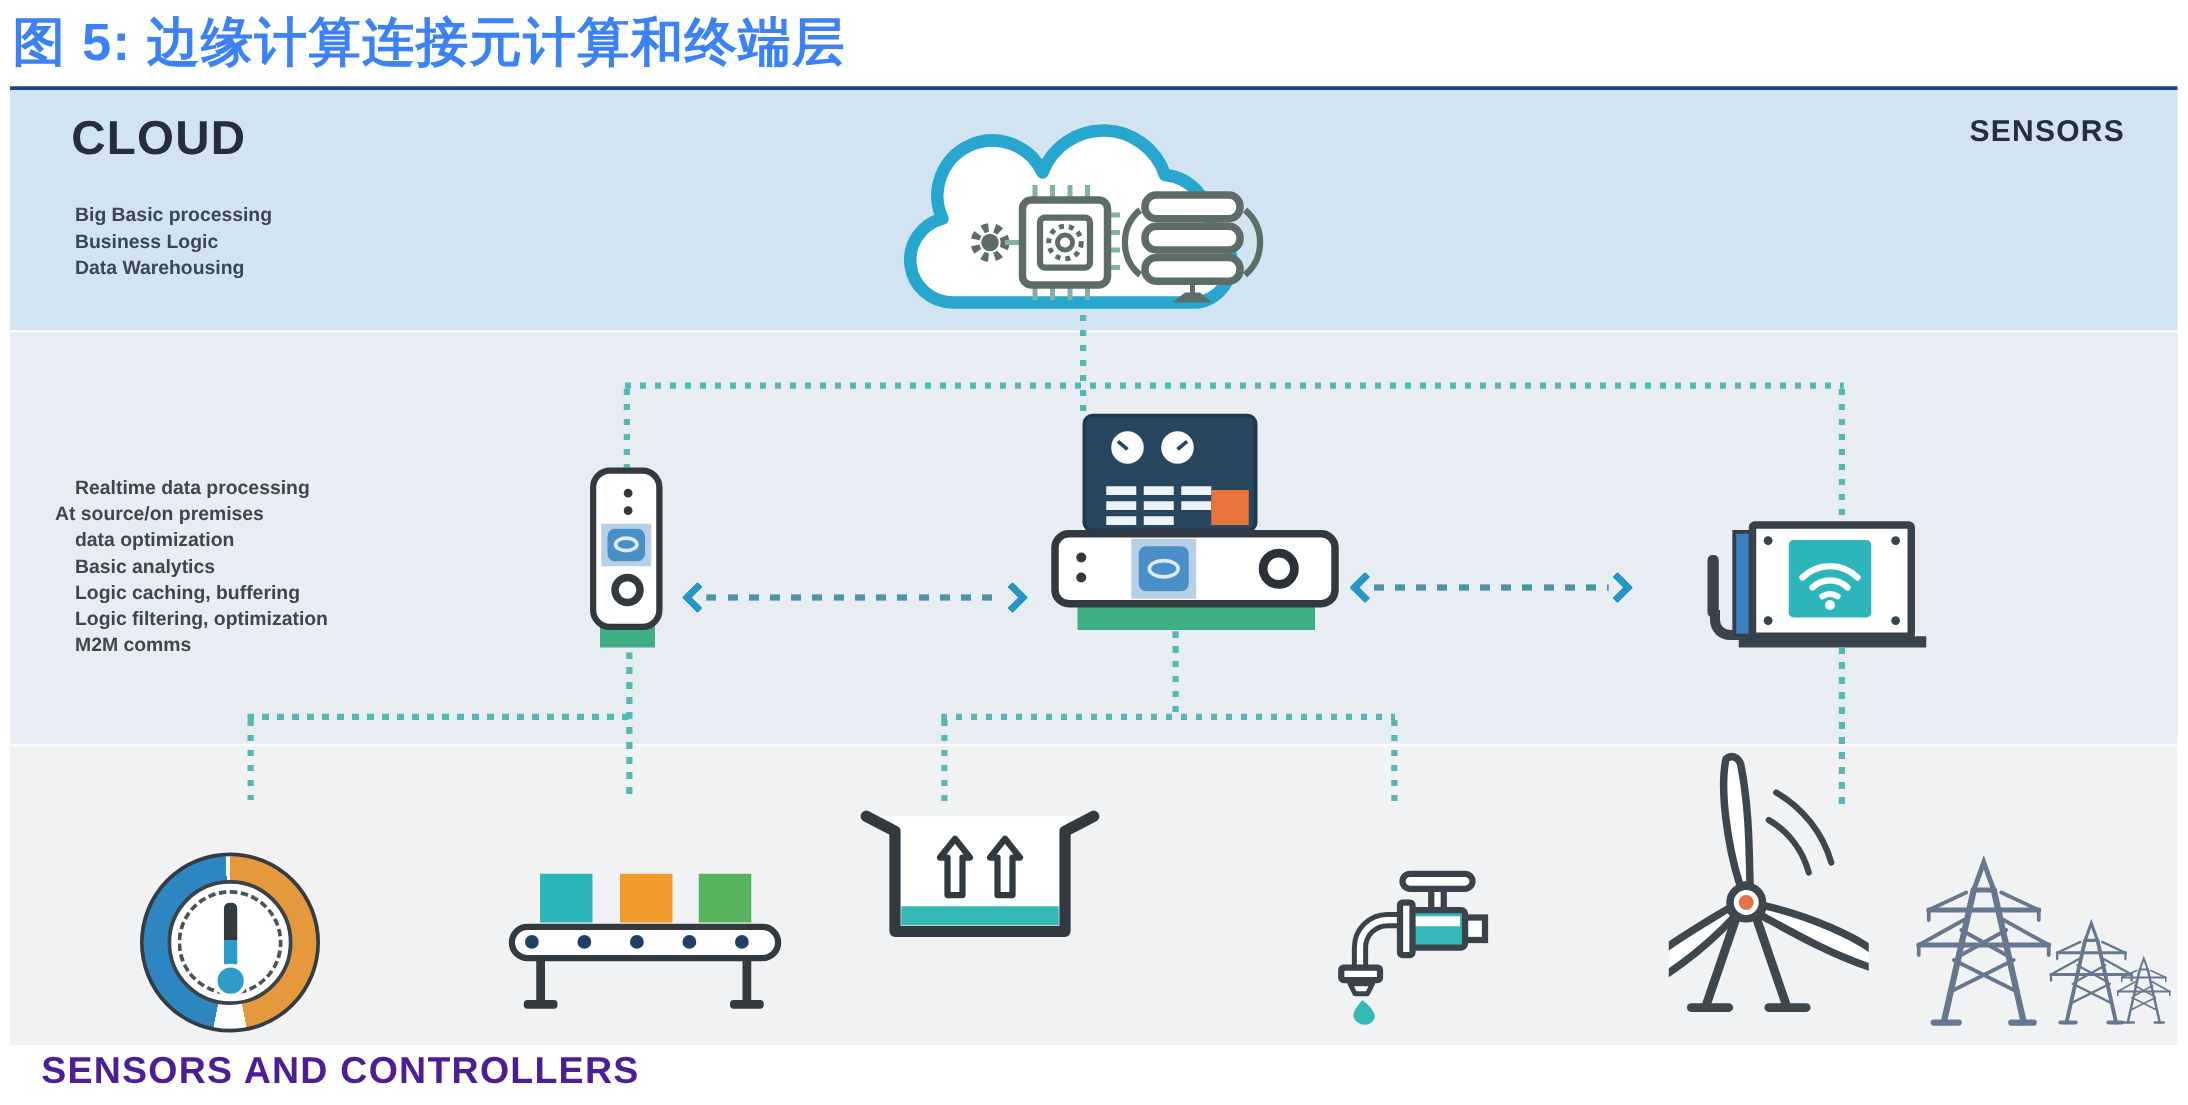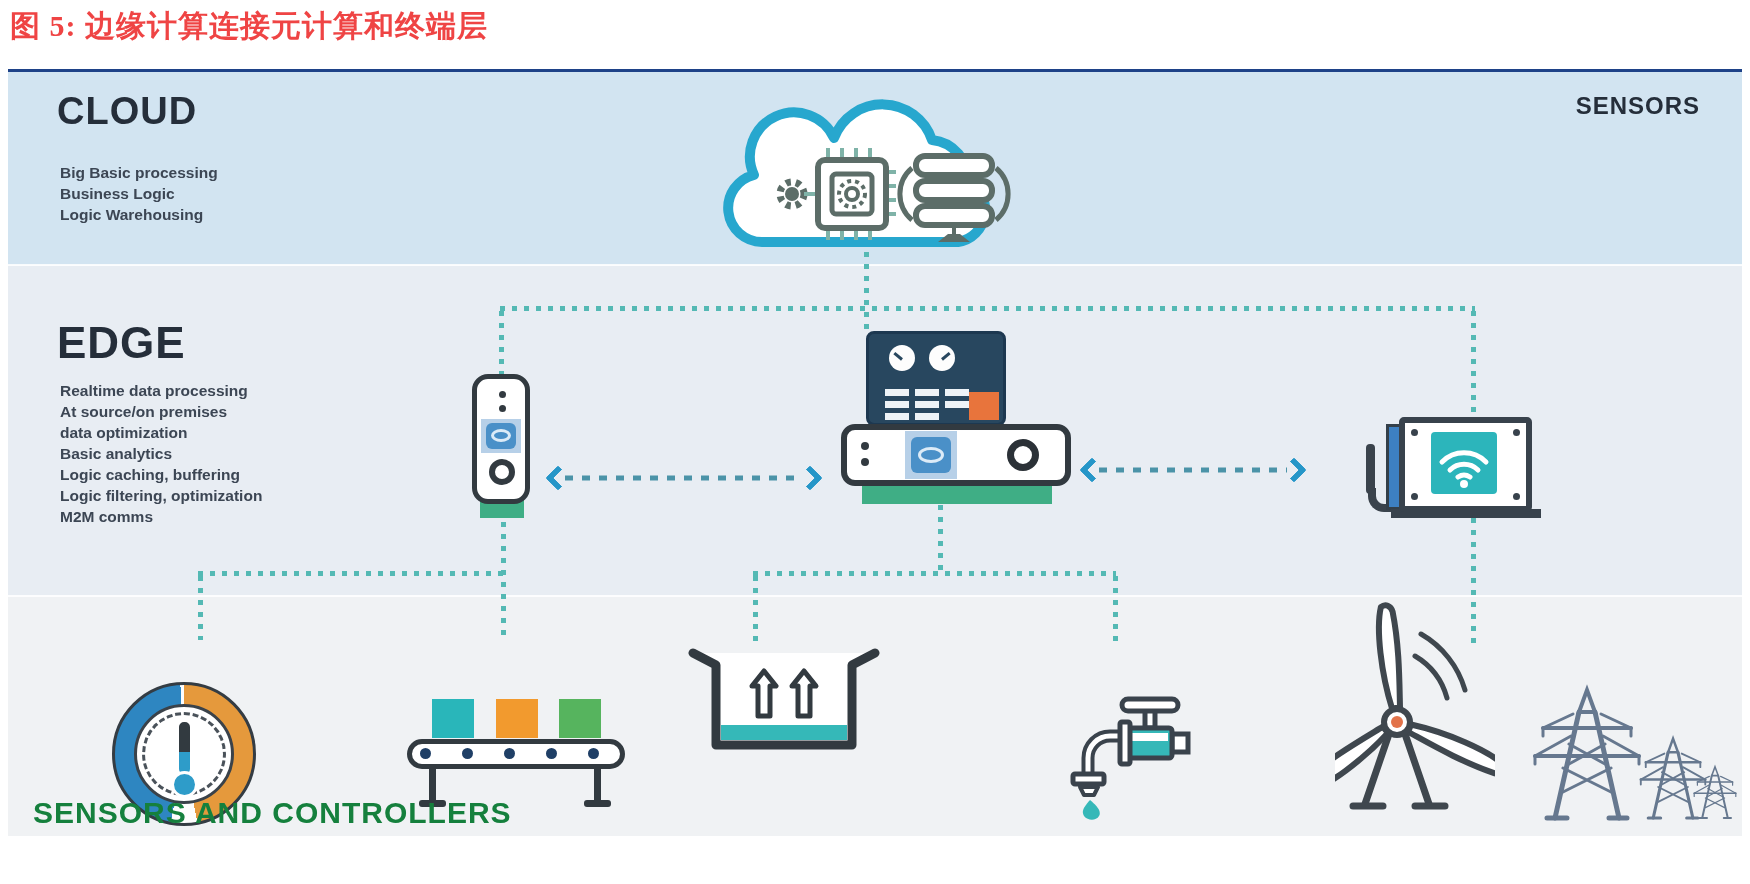--- a/index.html
+++ b/index.html
@@ -1,20 +1,20 @@
 <!DOCTYPE html>
 <html><head>
 <meta charset="utf-8">
 <style>
   html,body{margin:0;padding:0;background:#fff;}
   .page{position:relative;width:1750px;height:884px;overflow:hidden;background:#fff;
         font-family:"Liberation Sans",sans-serif;}
   .abs{position:absolute;}
-  .fig-title{position:absolute;left:10px;top:6px;font-family:Liberation Serif, serif;
-             font-weight:bold;font-size:30px;color:#ef4444;letter-spacing:1px;white-space:nowrap;}
+  .fig-title{position:absolute;left:10px;top:6px;font-family:Liberation Sans, sans-serif;
+             font-weight:bold;font-size:42px;color:#3b82f6;letter-spacing:1px;white-space:nowrap;}
   .top-rule{position:absolute;left:8px;top:69px;width:1734px;height:3px;background:#1e4288;}
   .band{position:absolute;left:8px;width:1734px;}
   .band-cloud{top:72px;height:193px;background:#d2e4f1;}
   .band-edge{top:265px;height:331px;background:#e8edf3;}
   .band-devices{top:596px;height:240px;background:#f0f2f4;}
   .band-sep{position:absolute;left:8px;width:1734px;height:2px;background:rgba(255,255,255,.85);}
   .layer-head{position:absolute;font-weight:800;color:#252e3a;letter-spacing:1px;}
   .net-label{position:absolute;width:250px;text-align:right;font-weight:800;font-size:24px;
              color:#252e3a;letter-spacing:1px;}
   .cap{position:absolute;font-size:15.5px;line-height:20.5px;color:#3c4654;font-weight:600;}
@@ -57,41 +57,41 @@
          border:3px solid #fff;box-sizing:border-box;
          background:linear-gradient(180deg,#323a40 0 58%,#2e9cc9 58% 100%);}
   .thermo-bulb{position:absolute;left:56px;top:86px;width:27px;height:27px;border-radius:50%;
          background:#2e9cc9;border:3px solid #fff;box-sizing:border-box;}
   .box{position:absolute;width:42px;height:39px;}
   .belt{position:absolute;left:407px;top:739px;width:218px;height:30px;background:#fff;
         border:5px solid #323a40;border-radius:16px;box-sizing:border-box;}
   .roller{position:absolute;top:748px;width:11px;height:11px;border-radius:50%;background:#1f3f66;}
   .leg{position:absolute;width:7px;height:36px;background:#323a40;}
   .foot{position:absolute;width:27px;height:7px;background:#323a40;border-radius:3px;}
-  .head-sensors{position:absolute;left:33px;top:796px;font-weight:800;font-size:30px;
-        color:#15803d;letter-spacing:1px;}
+  .head-sensors{position:absolute;left:33px;top:840px;font-weight:800;font-size:30px;
+        color:#4c1d95;letter-spacing:1px;}
 </style>
 </head>
 <body>
 
 <div class="page">
 
   <div class="fig-title">图 5: 边缘计算连接元计算和终端层</div>
   <div class="top-rule"></div>
 
   <div class="band band-cloud"></div>
   <div class="band band-edge"></div>
   <div class="band band-devices"></div>
   <div class="band-sep" style="top:264px;"></div>
   <div class="band-sep" style="top:595px;"></div>
 
   <div class="layer-head" style="left:57px;top:90px;font-size:38px;">CLOUD</div>
   <div class="cap" style="left:60px;top:163px;">Big Basic processing</div>
   <div class="cap" style="left:60px;top:184px;">Business Logic</div>
-  <div class="cap" style="left:60px;top:205px;">Logic Warehousing</div>
+  <div class="cap" style="left:60px;top:205px;">Data Warehousing</div>
   <div class="net-label" style="left:1450px;top:92px;">SENSORS</div>
 
   <svg class="abs" style="left:700px;top:76px;" width="335" height="182" viewBox="0 0 335 182">
     <path d="M62 166 A34 34 0 0 1 54 99 A44 44 0 0 1 134 62 A52 52 0 0 1 232 64 A40 40 0 0 1 268 106 A32 32 0 0 1 258 166 Z" fill="#ffffff" stroke="#27a7ce" stroke-width="10" stroke-linejoin="round"></path>
     <g>
       <circle cx="92" cy="118" r="12" fill="none" stroke="#5c6d68" stroke-width="7" stroke-dasharray="5 5"></circle>
       <circle cx="92" cy="118" r="7" fill="#5c6d68"></circle>
       <line x1="104" y1="118" x2="118" y2="118" stroke="#7fb3a8" stroke-width="4"></line>
       <g stroke="#7fb3a8" stroke-width="4">
         <line x1="128" y1="82" x2="128" y2="72"></line>
@@ -116,23 +116,22 @@
       <path d="M212 92 A34 34 0 0 0 212 144" fill="none" stroke="#5c6d68" stroke-width="5"></path>
       <path d="M296 92 A34 34 0 0 1 296 144" fill="none" stroke="#5c6d68" stroke-width="5"></path>
       <line x1="254" y1="148" x2="254" y2="162" stroke="#5c6d68" stroke-width="4"></line>
       <path d="M238 166 L270 166 L260 158 L248 158 Z" fill="#5c6d68"></path>
       <rect x="216" y="80" width="76" height="19" rx="9" fill="#fff" stroke="#5c6d68" stroke-width="6"></rect>
       <rect x="216" y="105" width="76" height="19" rx="9" fill="#fff" stroke="#5c6d68" stroke-width="6"></rect>
       <rect x="216" y="130" width="76" height="19" rx="9" fill="#fff" stroke="#5c6d68" stroke-width="6"></rect>
     </g>
   </svg>
 
-  <div class="layer-head" style="left:57px;top:318px;font-size:44px;">EDGE</div>
   <div class="cap" style="left:60px;top:381px;">Realtime data processing</div>
-  <div class="cap" style="left:60px;top:402px;">At source/on premises</div>
+  <div class="cap" style="left:44px;top:402px;">At source/on premises</div>
   <div class="cap" style="left:60px;top:423px;">data optimization</div>
   <div class="cap" style="left:60px;top:444px;">Basic analytics</div>
   <div class="cap" style="left:60px;top:465px;">Logic caching, buffering</div>
   <div class="cap" style="left:60px;top:486px;">Logic filtering, optimization</div>
   <div class="cap" style="left:60px;top:507px;">M2M comms</div>
 
   <div class="dl v" style="left:864px;top:252px;height:80px;"></div>
   <div class="dl h" style="left:500px;top:306px;width:975px;"></div>
   <div class="dl v" style="left:499px;top:311px;height:63px;"></div>
   <div class="dl v" style="left:1471px;top:311px;height:105px;"></div>

